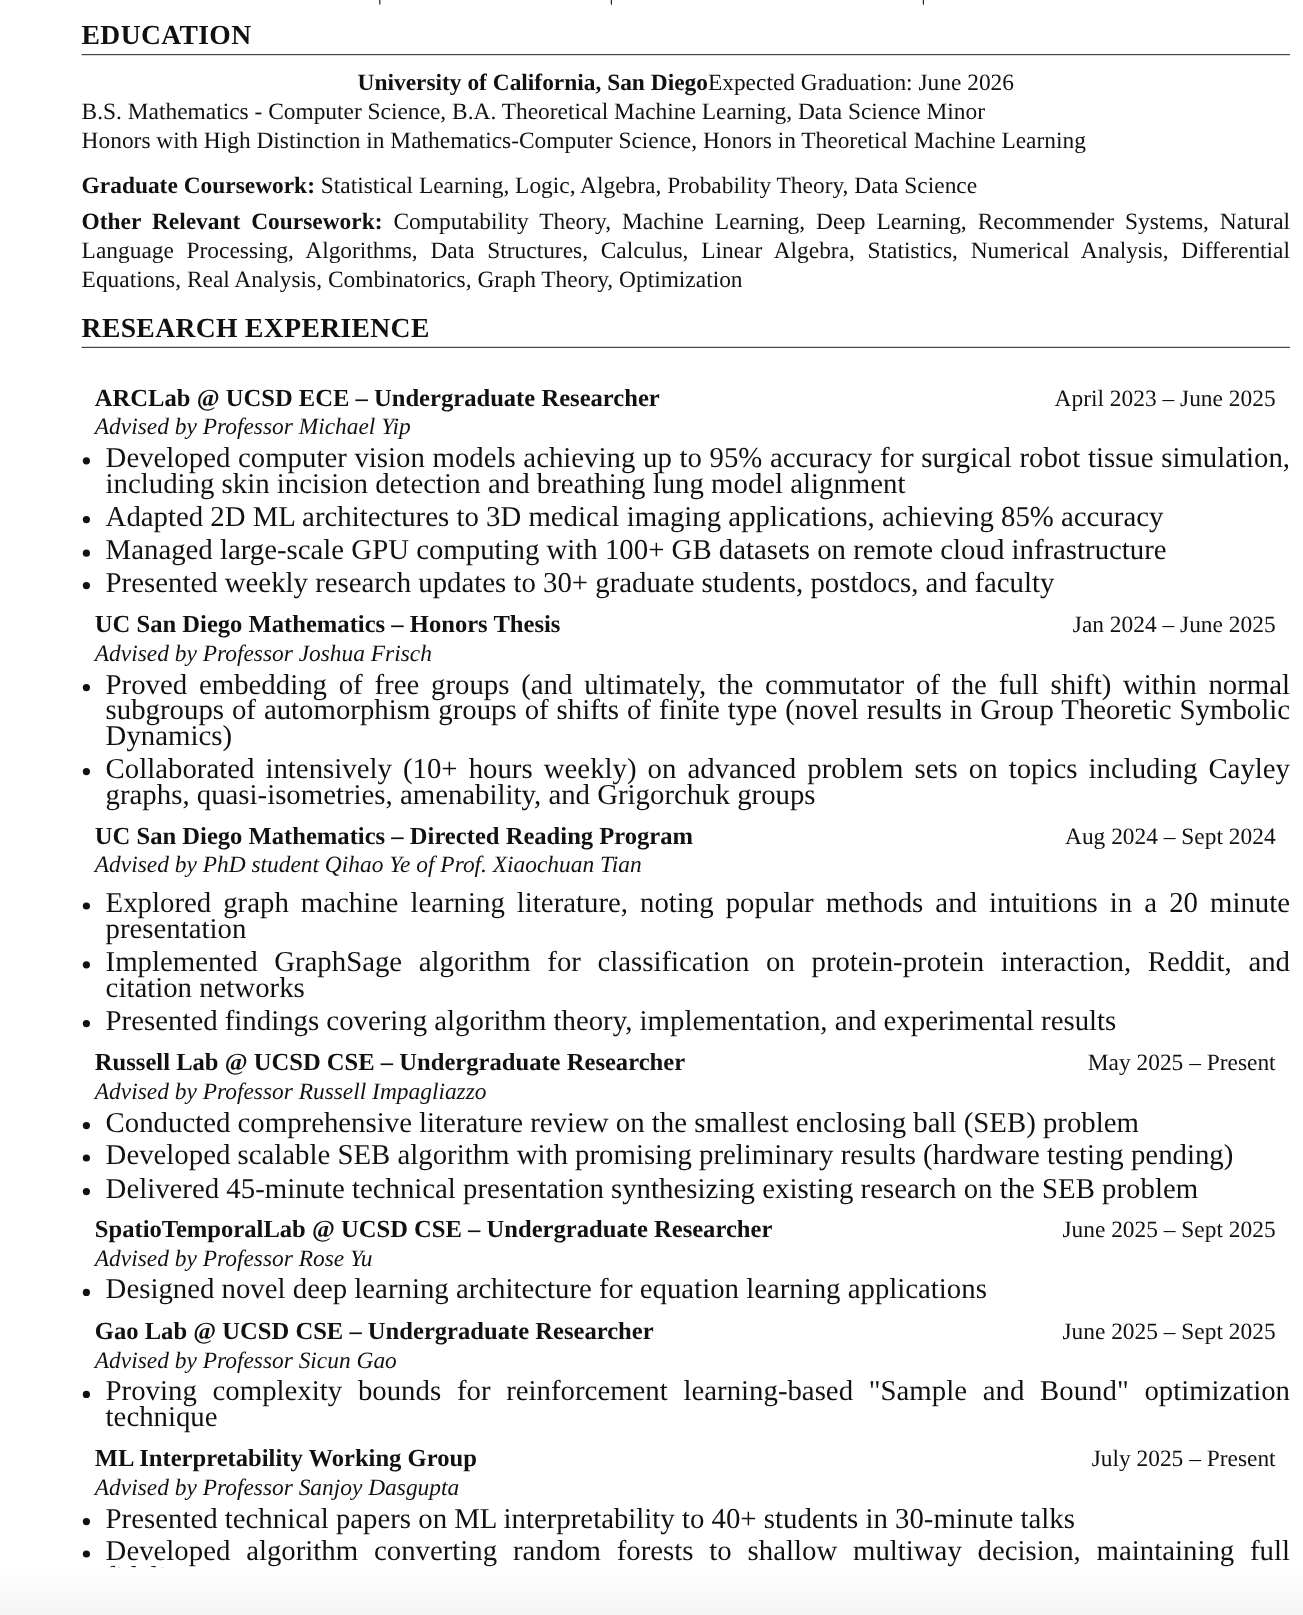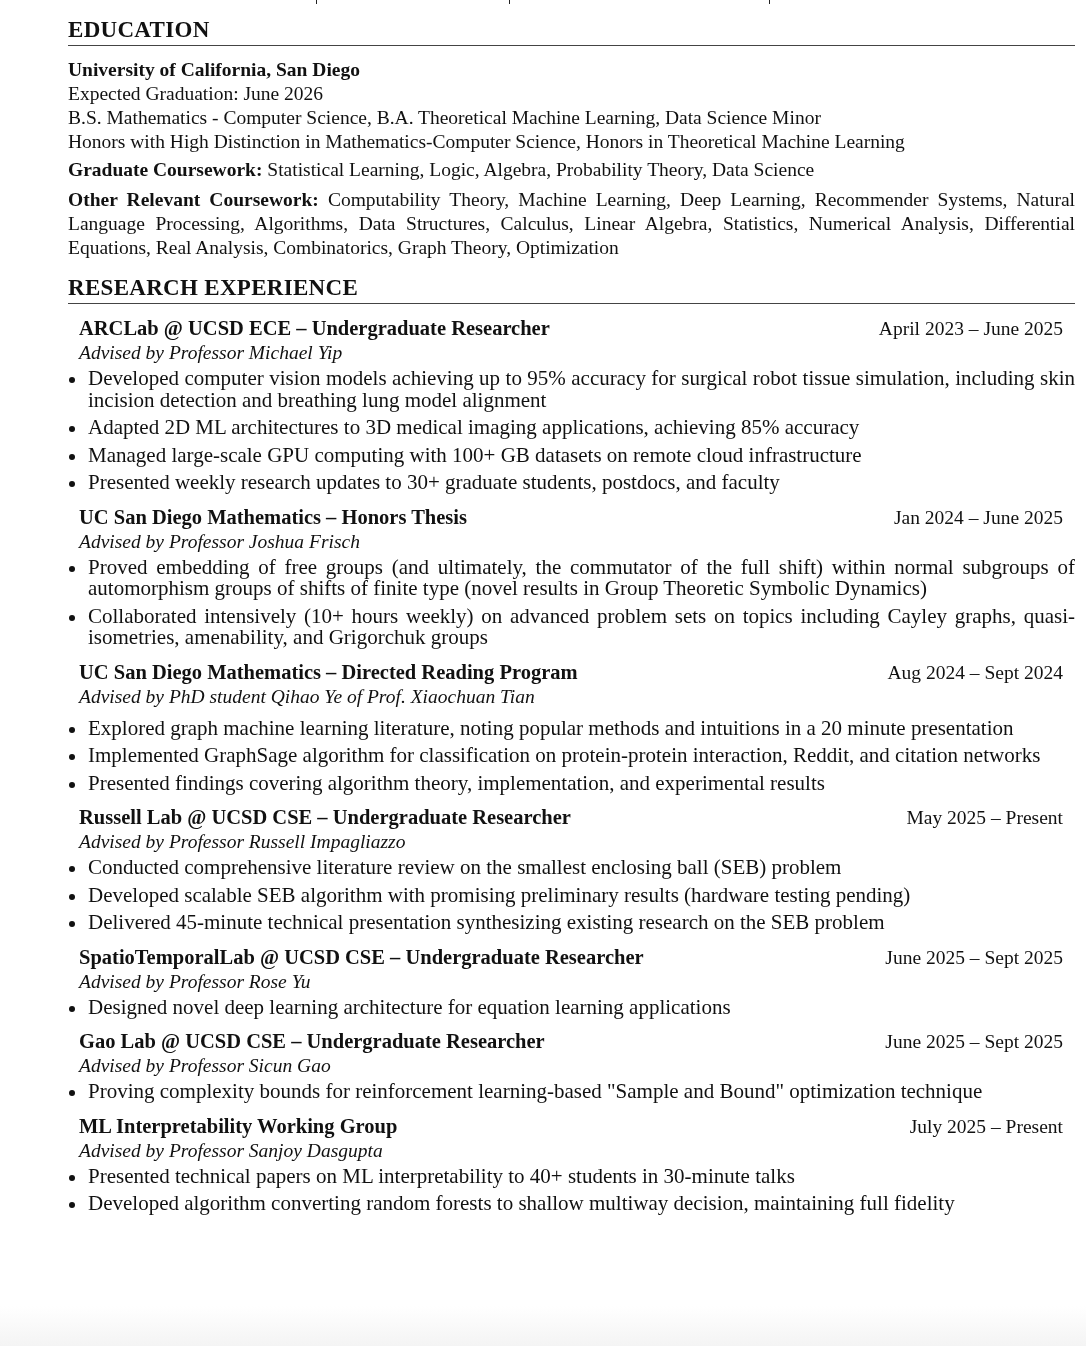--- a/index.html
+++ b/index.html
@@ -25,37 +25,37 @@
     position: absolute; left: 68px; top: 16px; width: 1007px;
     font-family: "Liberation Serif", "DejaVu Serif", serif;
     font-size: 19.5px; line-height: 24px;
   }
   .section-title {
     font-weight: bold; font-size: 23px; letter-spacing: 0.3px;
     margin: 0; padding: 2px 0 3px 0;
     border-bottom: 1.5px solid #444;
   }
   .edu-block { margin-top: 12px; }
-  .row { display: flex; justify-content: center; align-items: baseline; flex-direction: column; }
+  .row { display: flex; justify-content: center; align-items: baseline; }
   .bold { font-weight: bold; }
   .line { white-space: nowrap; }
-  .course-para { margin-top: 4px; }
+  .course-para { margin-top: 14px; }
   .course-para.other { margin-top: 6px; text-align: justify; }
   .section-title.research { margin-top: 14px; }
 
   .entry { margin-top: 11px; }
-  .entry:first-of-type { margin-top: 12px; }
+  .entry:first-of-type { margin-top: 30px; }
   .entry-head { padding-left: 11px; padding-right: 12px; display: flex; justify-content: space-between; align-items: baseline; }
   .entry-title { font-weight: bold; font-size: 20.5px; }
   .entry-dates { font-size: 19.5px; }
   .advisor { padding-left: 11px; font-style: italic; font-size: 19.5px; line-height: 24px; }
   ul.bullets { list-style: none; margin: 3px 0 0 0; padding: 0; }
   ul.bullets.gap { margin-top: 9px; }
   ul.bullets li {
-    position: relative; padding-left: 20px; font-size: 21px; line-height: 21.5px;
+    position: relative; padding-left: 20px; font-size: 24px; line-height: 21.5px;
     margin-bottom: 6px; text-align: justify;
   }
   ul.bullets li .bullet-dot {
     position: absolute; left: 1px; top: 9px; width: 6px; height: 6px; border-radius: 50%;
     background: #111;
   }
 </style>
 </head>
 <body>
 

